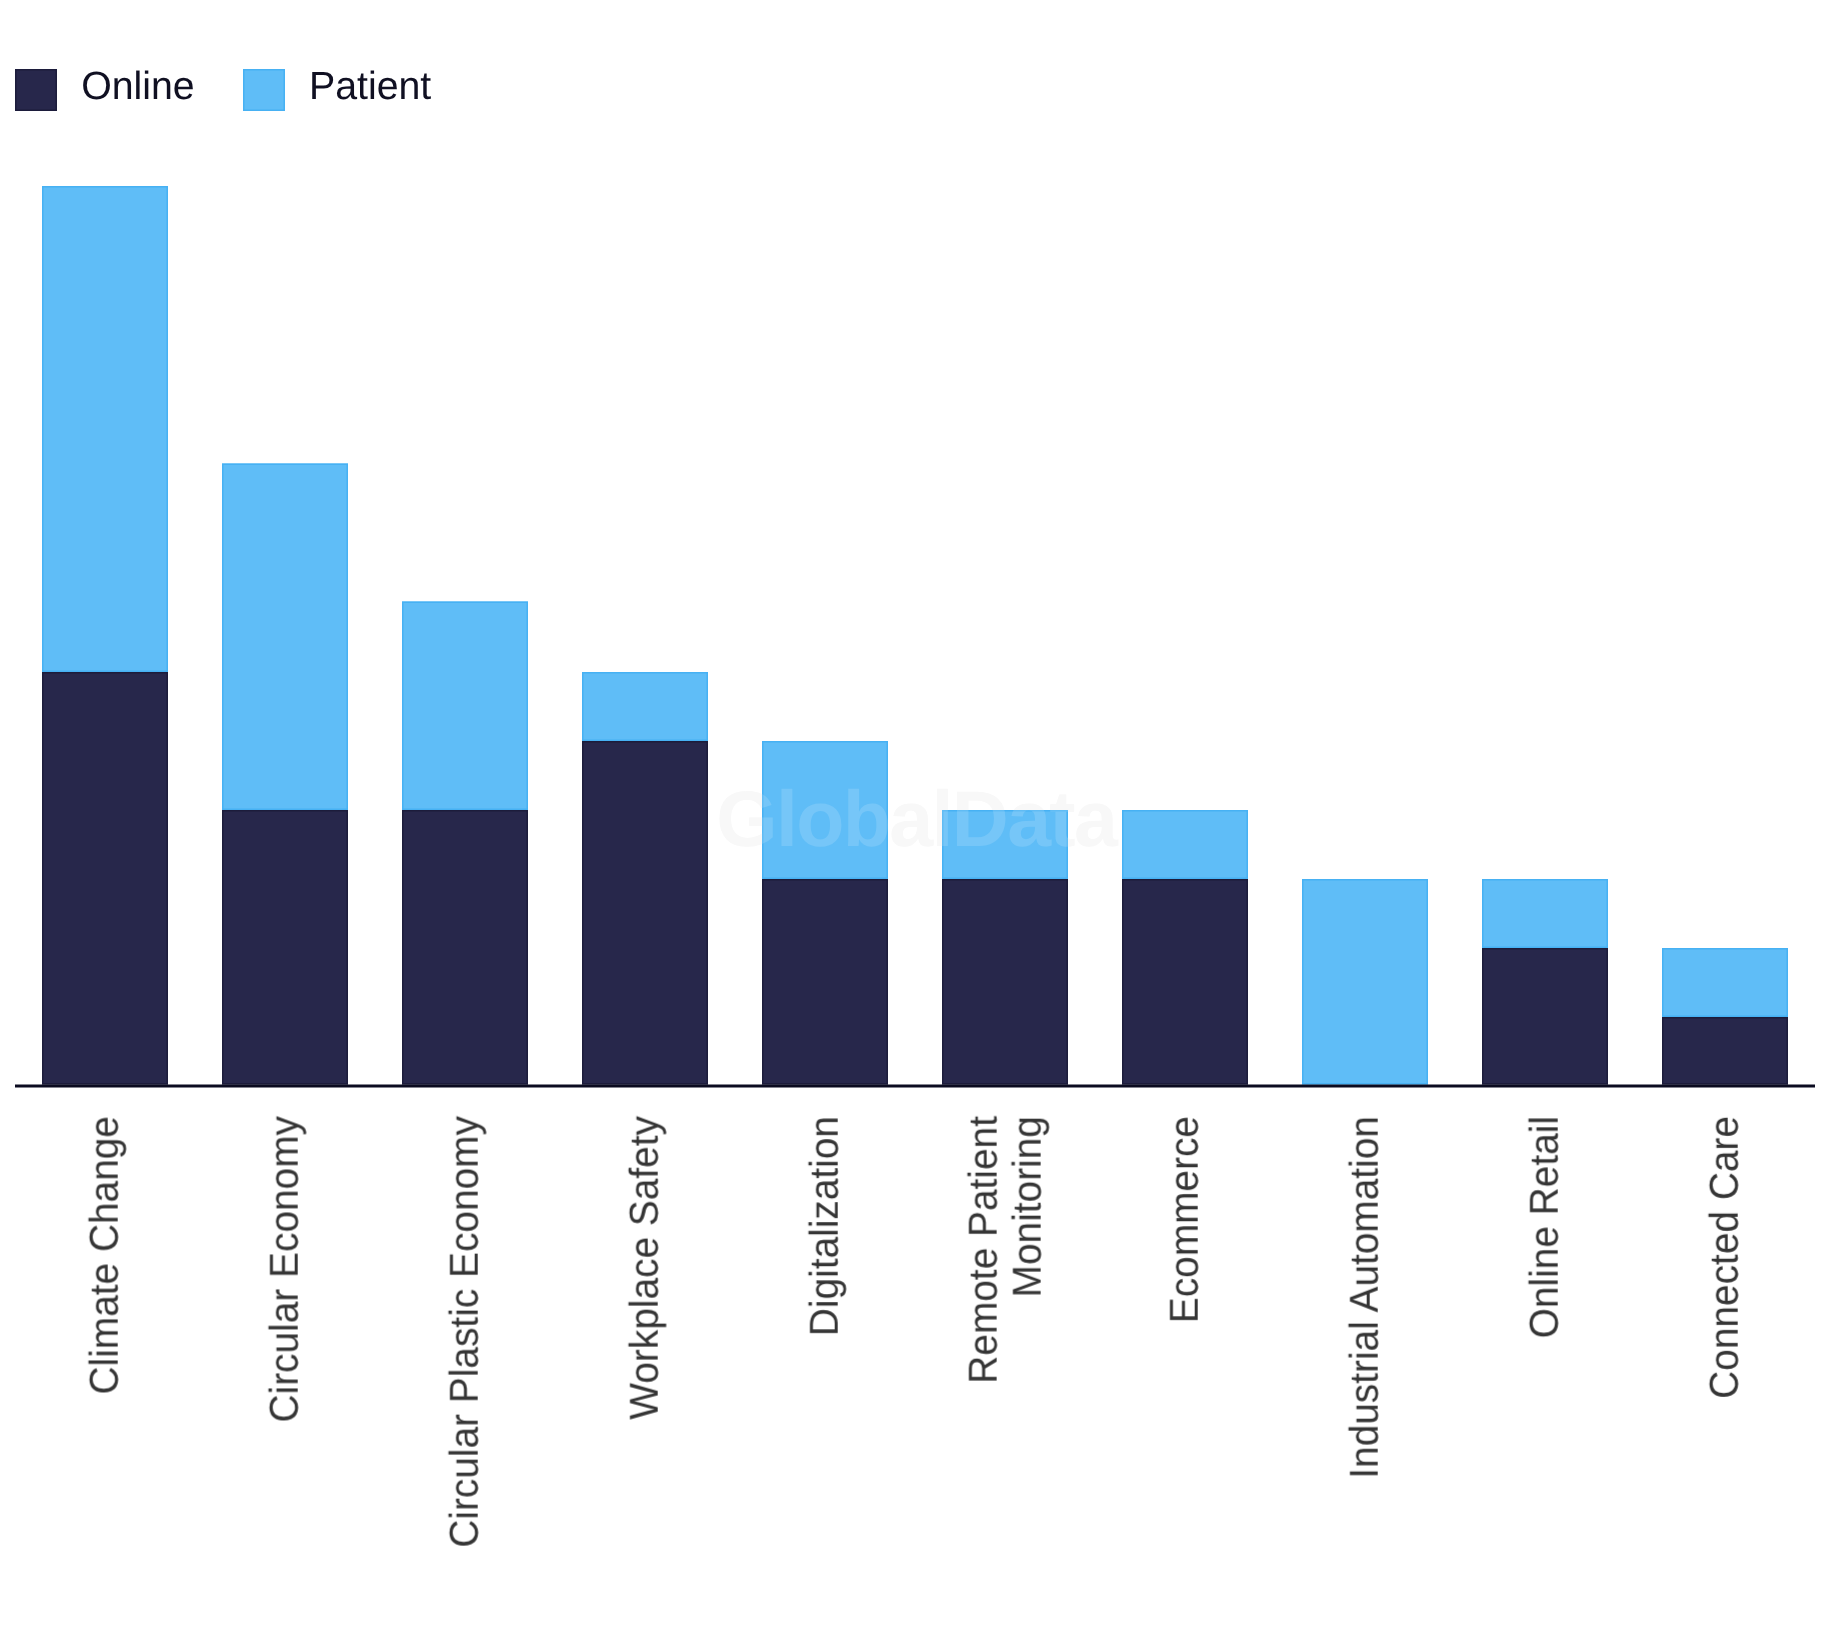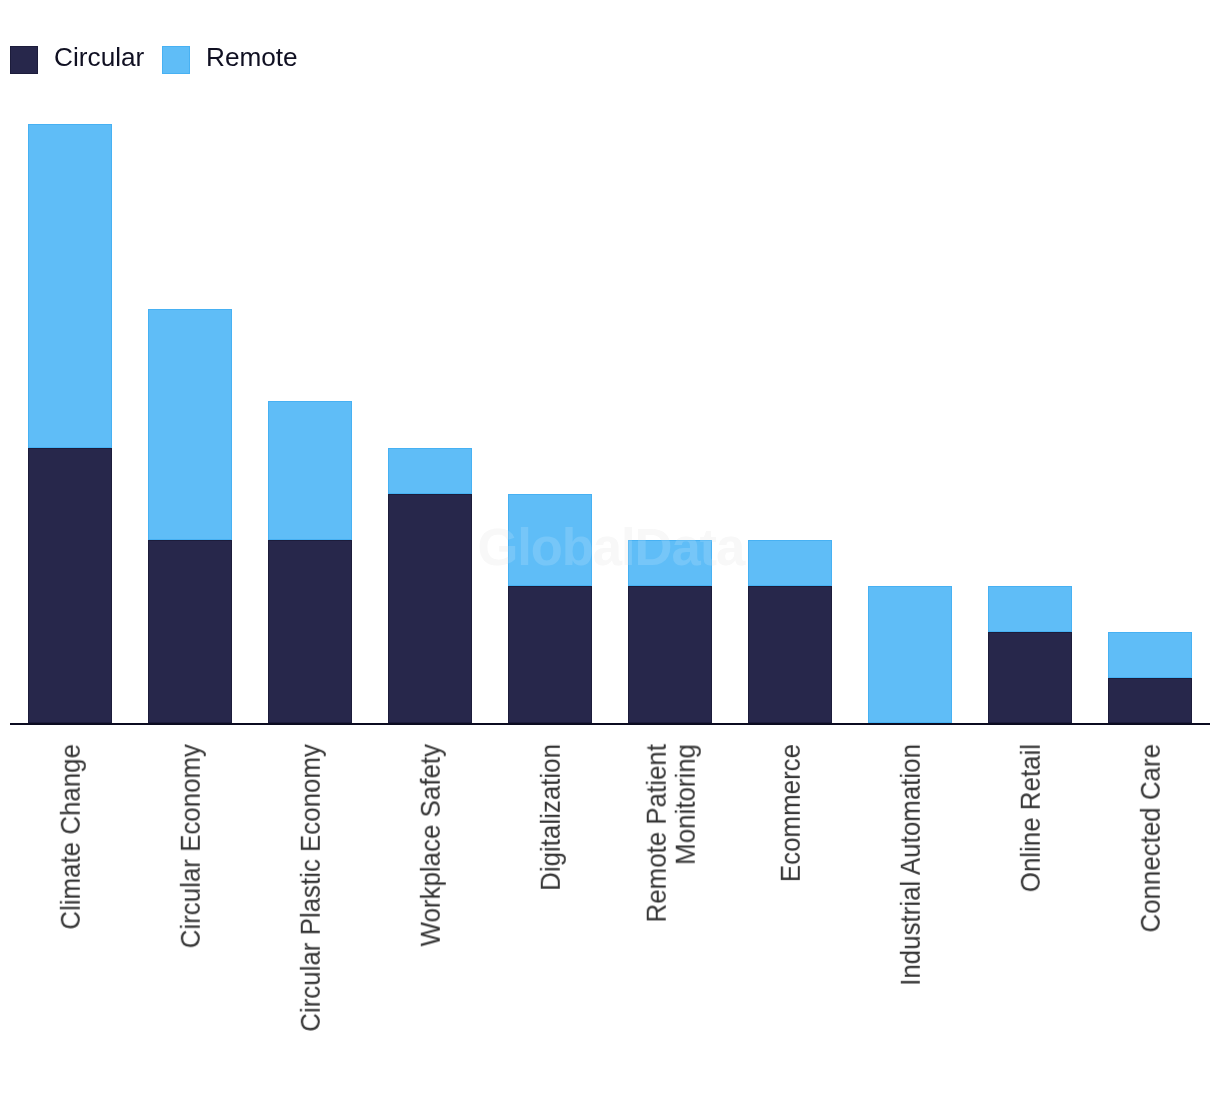--- a/index.html
+++ b/index.html
@@ -31,25 +31,25 @@
     white-space:pre;text-align:right;
     transform-origin:0 0;}
 </style>
 </head>
 <body>
 
 <div id="chart">
   <div id="legend">
       <div class="legend-item" style="left: 10.3px;">
         <span class="legend-swatch" style="background: rgb(39, 39, 75); border-color: rgb(28, 28, 59);"></span>
-        <span class="legend-label">Circular</span>
+        <span class="legend-label">Online</span>
       </div>
       <div class="legend-item" style="left: 162.2px;">
         <span class="legend-swatch" style="background: rgb(95, 189, 247); border-color: rgb(71, 177, 243);"></span>
-        <span class="legend-label">Remote</span>
+        <span class="legend-label">Patient</span>
       </div>
     </div>
   <div id="watermark-under" class="watermark">GlobalData</div>
   <div id="plot">
       <div class="bar-group">
         <div class="bar-seg" style="left: 28.3px; width: 83.4px; top: 447.54px; height: 275.46px; background: rgb(39, 39, 75); border-color: rgb(28, 28, 59);"></div>
         <div class="bar-seg" style="left: 28.3px; width: 83.4px; top: 124.35px; height: 323.19px; background: rgb(95, 189, 247); border-color: rgb(71, 177, 243);"></div>
         <div class="tick-label" style="transform: translate3d(56.84px, 744px, 0px) rotate(-90deg) scale(1, 1.04) translate(-100%, 0px);">Climate Change</div>
       </div>
       <div class="bar-group">

